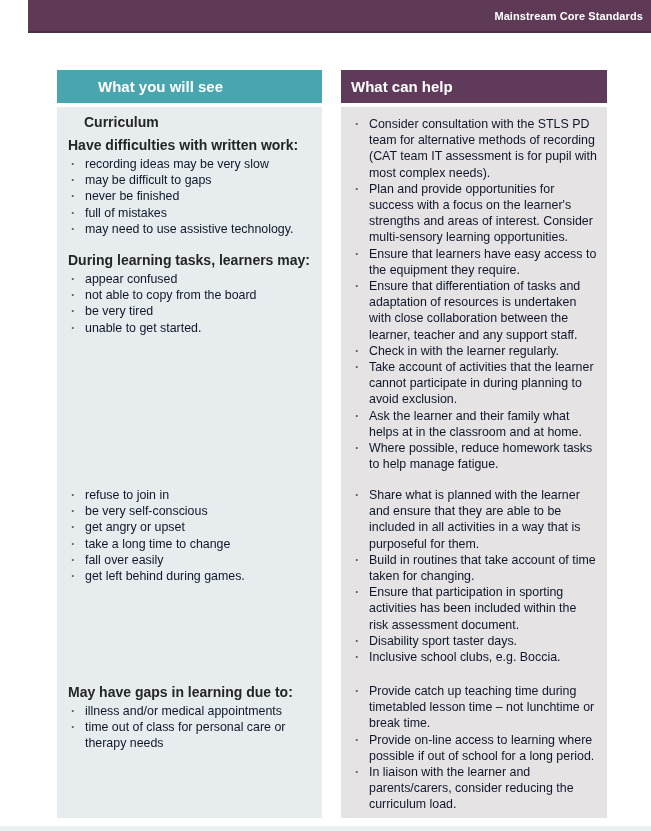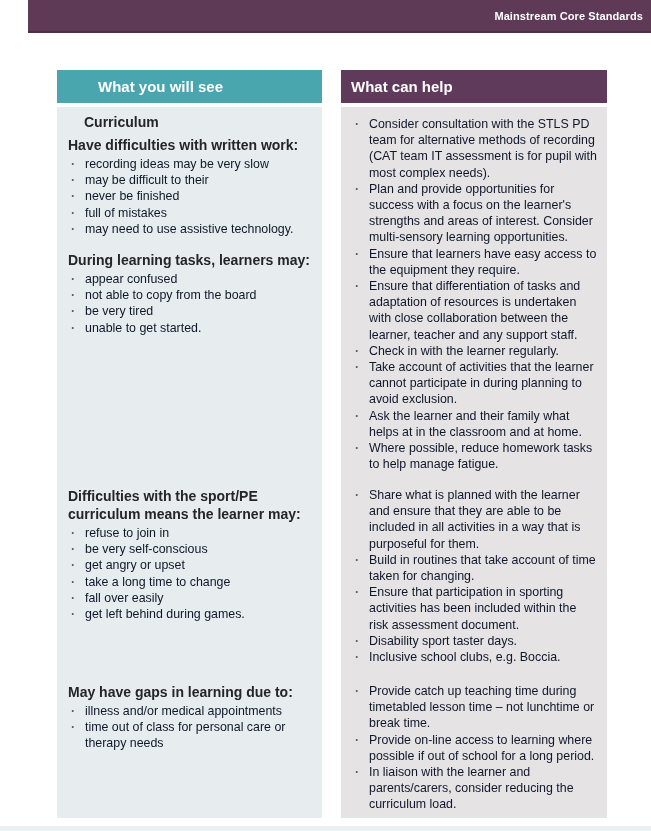--- a/index.html
+++ b/index.html
@@ -70,39 +70,38 @@
   <span class="hdr-text">What can help</span>
 </div>
 
 <div class="col-body left">
 
   <div class="section" id="l-sec0">
     <h3 class="sec-title">Curriculum</h3>
     <h4 class="sec-subtitle">Have difficulties with written work:</h4>
     <ul class="bullets">
       <li><span>recording ideas may be very slow</span></li>
-      <li><span>may be difficult to their</span></li>
+      <li><span>may be difficult to gaps</span></li>
       <li><span>never be finished</span></li>
       <li><span>full of mistakes</span></li>
       <li><span>may need to use assistive technology.</span></li>
     </ul>
   </div>
 
   <div class="section" id="l-sec1">
     <h4 class="sec-subtitle">During learning tasks, learners may:</h4>
     <ul class="bullets">
       <li><span>appear confused</span></li>
       <li><span>not able to copy from the board</span></li>
       <li><span>be very tired</span></li>
       <li><span>unable to get started.</span></li>
     </ul>
   </div>
 
   <div class="section" id="l-sec2">
-    <h4 class="sec-subtitle">Difficulties with the sport/PE curriculum means the learner may:</h4>
     <ul class="bullets">
       <li><span>refuse to join in</span></li>
       <li><span>be very self-conscious</span></li>
       <li><span>get angry or upset</span></li>
       <li><span>take a long time to change</span></li>
       <li><span>fall over easily</span></li>
       <li><span>get left behind during games.</span></li>
     </ul>
   </div>
 

